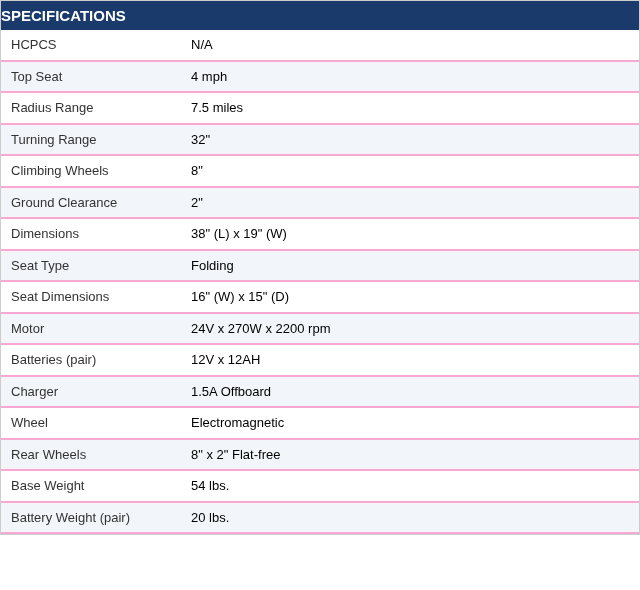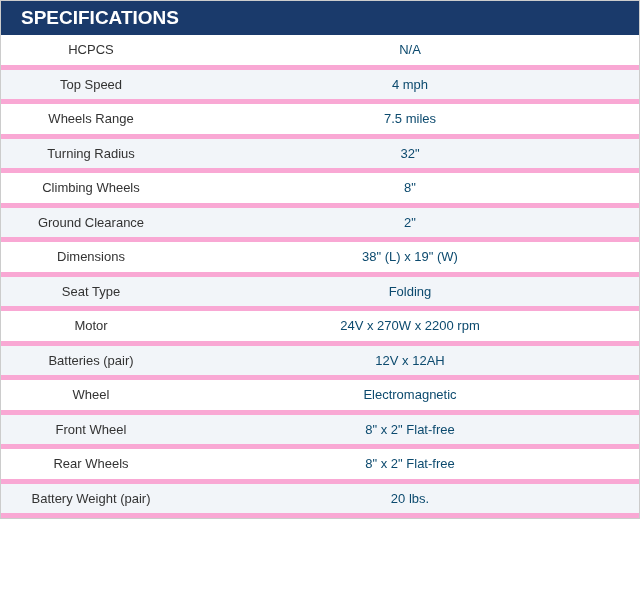--- a/index.html
+++ b/index.html
@@ -10,112 +10,119 @@
       color: #333;
     }
     .specs-container {
       width: 640px;
       border: 1px solid #ccc;
     }
     .specs-header {
       background: #1a3a6b;
       color: #fff;
       font-weight: bold;
-      font-size: 19px;
-      padding: 6px 20px;
+      font-size: 15px;
+      padding: 6px 0;
       text-transform: uppercase;
     }
     .specs-table {
       width: 100%;
       border-collapse: collapse;
     }
     .specs-table tr {
-      border-bottom: 5px solid #f9a8d4;
-      text-align: center;
+      border-bottom: 2px solid #f9a8d4;
     }
     .specs-table tr:nth-child(even) {
       background-color: #f2f5f9;
     }
     .specs-table tr:nth-child(odd) {
       background-color: #ffffff;
     }
     .specs-table td {
       padding: 5px 10px;
       vertical-align: top;
       line-height: 1.5;
     }
     .specs-table td:first-child {
       width: 180px;
       font-weight: normal;
       color: #333;
     }
     .specs-table td:last-child {
-      color: #0c4a6e;
+      color: #000000;
     }
   </style>
 </head>
 <body>
 
 <div class="specs-container">
   <div class="specs-header">
     <span>SPECIFICATIONS</span>
   </div>
   <table class="specs-table">
     <tbody id="specs-tbody">
     <tr>
           <td>HCPCS</td>
           <td>N/A</td>
         </tr>
         <tr>
-          <td>Top Speed</td>
+          <td>Top Seat</td>
           <td>4 mph</td>
         </tr>
         <tr>
-          <td>Wheels Range</td>
+          <td>Radius Range</td>
           <td>7.5 miles</td>
         </tr>
         <tr>
-          <td>Turning Radius</td>
+          <td>Turning Range</td>
           <td>32"</td>
         </tr>
         <tr>
           <td>Climbing Wheels</td>
           <td>8"</td>
         </tr>
         <tr>
           <td>Ground Clearance</td>
           <td>2"</td>
         </tr>
         <tr>
           <td>Dimensions</td>
           <td>38" (L) x 19" (W)</td>
         </tr>
         <tr>
           <td>Seat Type</td>
           <td>Folding</td>
         </tr>
         <tr>
+          <td>Seat Dimensions</td>
+          <td>16" (W) x 15" (D)</td>
+        </tr>
+        <tr>
           <td>Motor</td>
           <td>24V x 270W x 2200 rpm</td>
         </tr>
         <tr>
           <td>Batteries (pair)</td>
           <td>12V x 12AH</td>
         </tr>
         <tr>
+          <td>Charger</td>
+          <td>1.5A Offboard</td>
+        </tr>
+        <tr>
           <td>Wheel</td>
           <td>Electromagnetic</td>
         </tr>
         <tr>
-          <td>Front Wheel</td>
+          <td>Rear Wheels</td>
           <td>8" x 2" Flat-free</td>
         </tr>
         <tr>
-          <td>Rear Wheels</td>
-          <td>8" x 2" Flat-free</td>
+          <td>Base Weight</td>
+          <td>54 lbs.</td>
         </tr>
         <tr>
           <td>Battery Weight (pair)</td>
           <td>20 lbs.</td>
         </tr>
       </tbody>
   </table>
 </div>
 
 </body></html>

